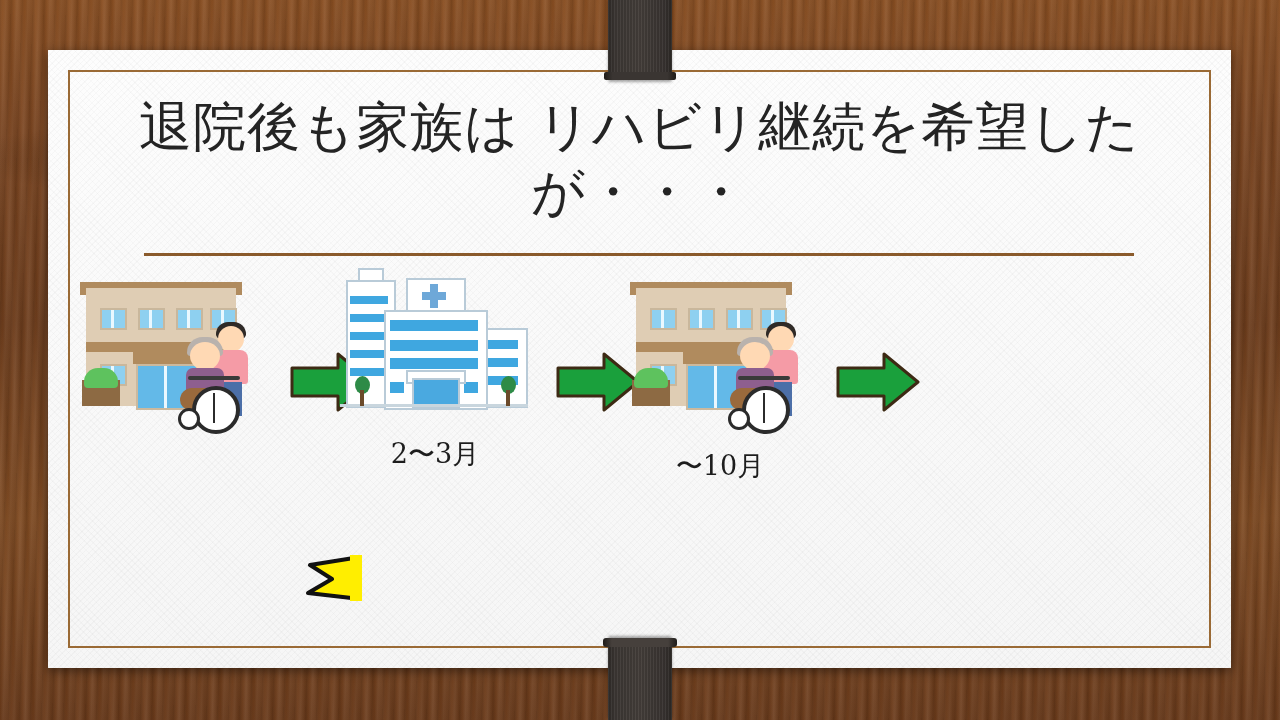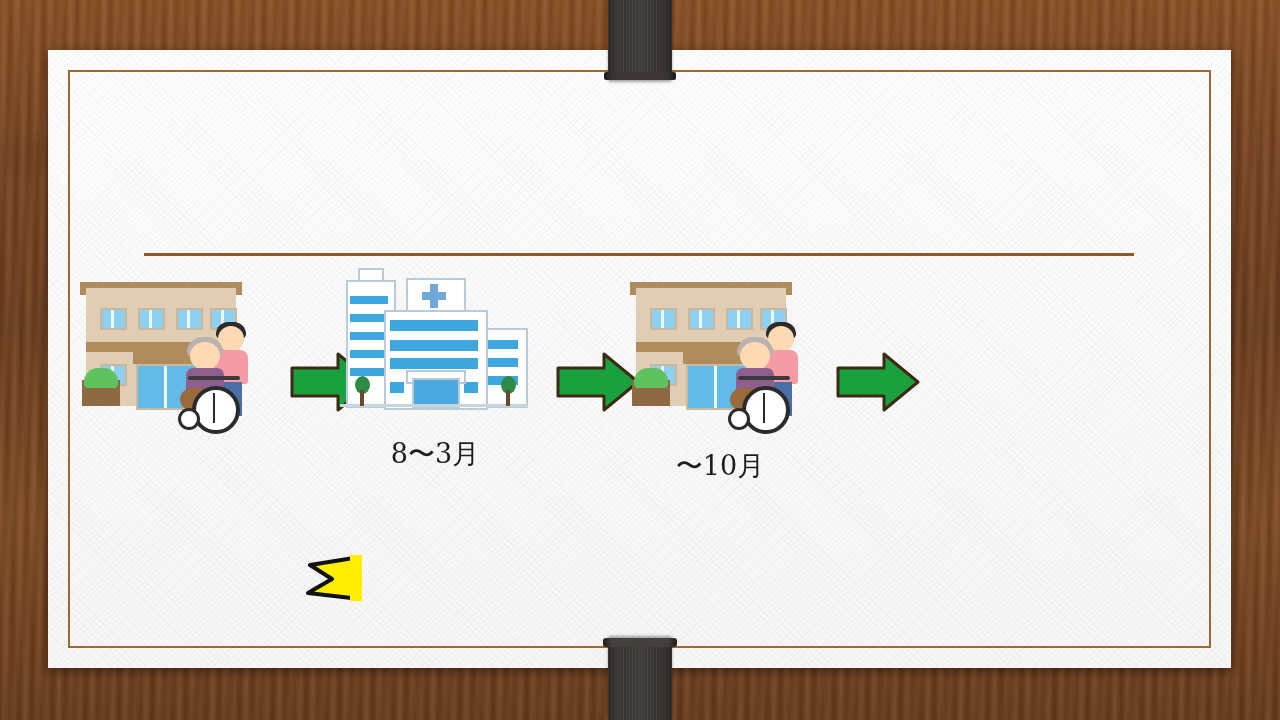--- a/index.html
+++ b/index.html
@@ -209,20 +209,22 @@
 <body>
 
 <div id="wood"></div>
 
 <div class="tape" id="tape-top"></div>
 <div class="tape" id="tape-bottom"></div>
 
 <div id="paper">
   <div id="paper-inner-border"></div>
 
+  <div id="title">退院後も家族は
+リハビリ継続を希望したが・・・</div>
   <div id="divider"></div>
 
   <div id="row">
 
     <div class="panel" style="left:28px;top:22px;">
       <div class="carehome">
         <div class="ch-roof"></div>
         <div class="ch-body"></div>
         <div class="ch-band"></div>
         <div class="ch-win" style="left:24px;top:36px;"></div>
@@ -276,21 +278,21 @@
         <div class="h-w" style="left:52px;top:74px;width:88px;height:11px;"></div>
         <div class="h-w" style="left:52px;top:92px;width:88px;height:11px;"></div>
         <div class="h-w" style="left:52px;top:116px;width:14px;height:11px;"></div>
         <div class="h-w" style="left:126px;top:116px;width:14px;height:11px;"></div>
         <div class="h-awning"></div>
         <div class="h-entrance"></div>
         <div class="h-ground"></div>
         <div class="tree" style="left:14px;top:110px;"></div>
         <div class="tree" style="left:160px;top:110px;"></div>
       </div>
-      <div class="cap" style="left:-8px;top:172px;width:210px;">8〜3月</div>
+      <div class="cap" style="left:-8px;top:172px;width:210px;">2〜3月</div>
     </div>
 
     <div class="arrow" style="left:508px;top:100px;">
       <svg width="84" height="64" viewBox="0 0 84 64">
         <polygon points="2,18 48,18 48,4 82,32 48,60 48,46 2,46" fill="#1aa03c" stroke="#3d2a14" stroke-width="3" stroke-linejoin="round"></polygon>
       </svg>
     </div>
 
     <div class="panel" style="left:578px;top:22px;">
       <div class="carehome">

